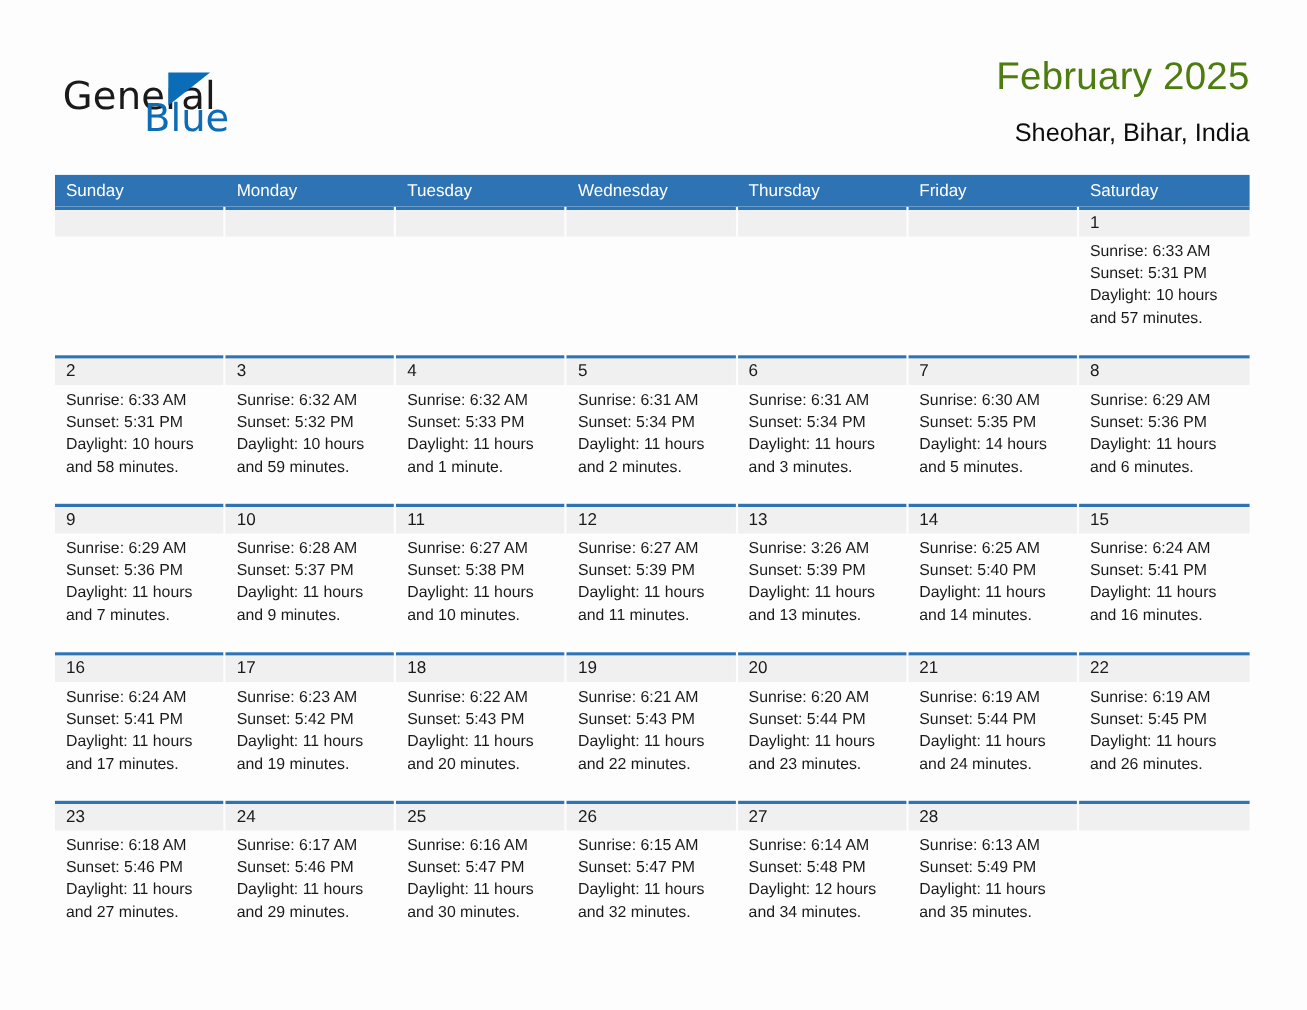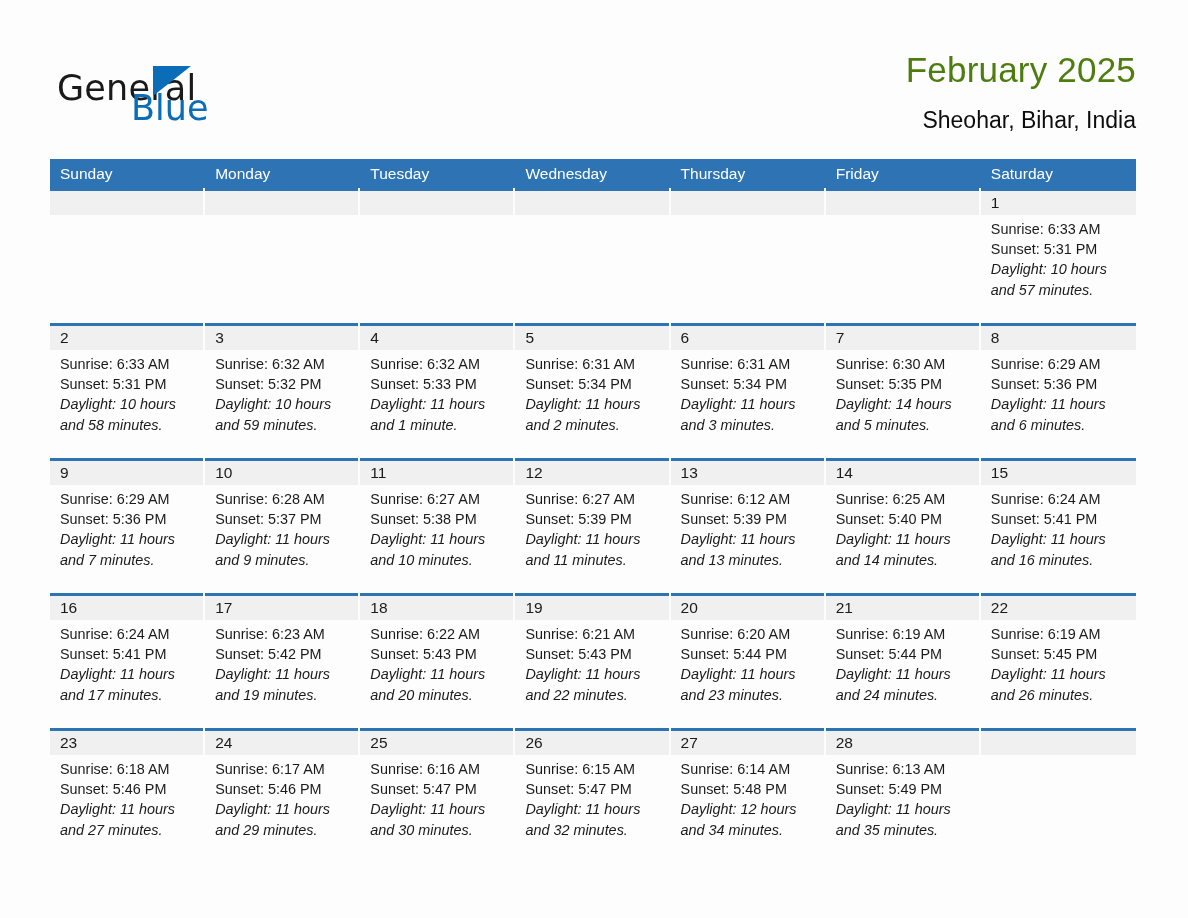--- a/index.html
+++ b/index.html
@@ -163,21 +163,21 @@
   .day-info {
     position: absolute;
     left: 10px;
     top: 31px;
     right: 8px;
     font-size: 14.4px;
     line-height: 20.2px;
     color: #1a1a1a;
   }
   .day-info div { white-space: nowrap; }
-  .day-info .daylight { white-space: normal; font-style: italic; }
+  .day-info .daylight { white-space: normal; }
 </style>
 </head>
 <body>
 
 <div class="page">
 
   <div class="header">
 
     <div class="logo">
       <span class="logo-general">General</span>
@@ -388,21 +388,21 @@
             <div>Sunrise: 6:27 AM</div>
             <div>Sunset: 5:39 PM</div>
             <div class="daylight">Daylight: 11 hours and 11 minutes.</div>
           </div>
         </div>
       <div class="day-cell">
           <div class="topbar"></div>
           <div class="datestrip"></div>
           <div class="day-num">13</div>
           <div class="day-info">
-            <div>Sunrise: 6:12 AM</div>
+            <div>Sunrise: 3:26 AM</div>
             <div>Sunset: 5:39 PM</div>
             <div class="daylight">Daylight: 11 hours and 13 minutes.</div>
           </div>
         </div>
       <div class="day-cell">
           <div class="topbar"></div>
           <div class="datestrip"></div>
           <div class="day-num">14</div>
           <div class="day-info">
             <div>Sunrise: 6:25 AM</div>

